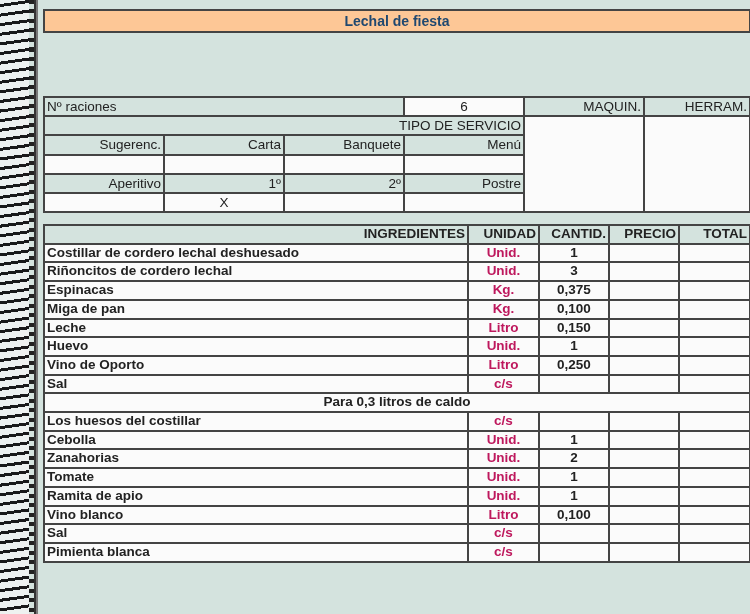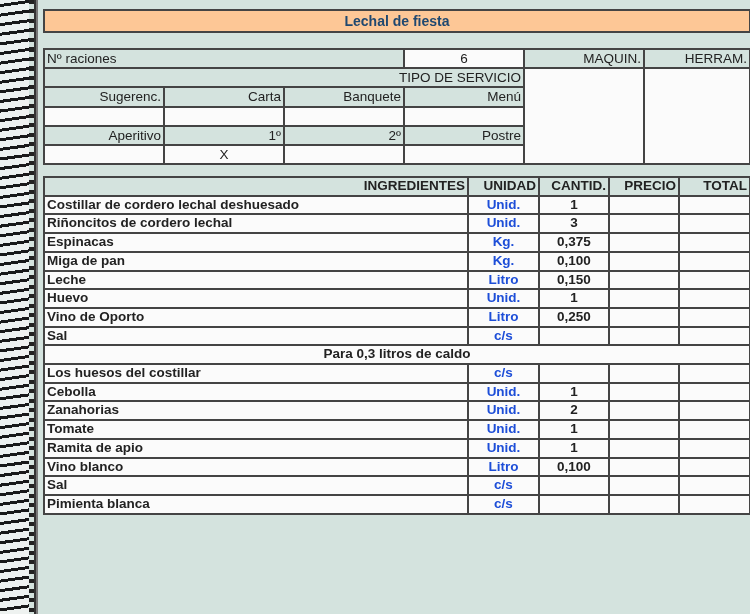--- a/index.html
+++ b/index.html
@@ -22,29 +22,29 @@
   }
   .page {
     position:absolute; left:36px; top:0; width:714px; height:614px;
     background:#d4e3de; border-left:2px solid #777;
   }
   .title-bar {
     position:absolute; left:5px; top:9px; width:704px; height:20px;
     background:#fdc796; border:2px solid #444;
     text-align:center; font-weight:bold; color:#1f4870; font-size:14px; line-height:20px;
   }
-  table { border-collapse:collapse; position:absolute; table-layout:fixed; }
+  table { border-collapse:collapse; position:absolute; table-layout:fixed;margin-top:48px; }
   td {
     border:2px solid #444; padding:0 2px; height:17px; line-height:17px;
     overflow:hidden; white-space:nowrap; font-size:13.5px;
   }
   .hdr { background:#d4e3de; text-align:right; }
   .w { background:#fbfbfb; }
   .c { text-align:center; }
-  .unit { color:#1d4ed8; }
+  .unit { color:#be185d; }
   .top-table { left:5px; top:48px; width:706px; }
   .top-table td { height:17.2px; }
   .ing-table { left:5px; top:176px; width:706px;font-weight:bold; }
   .ing-table td { height:16.7px; line-height:16.7px; }
 </style>
 </head>
 <body>
 
 <div class="spiral"></div>
 

